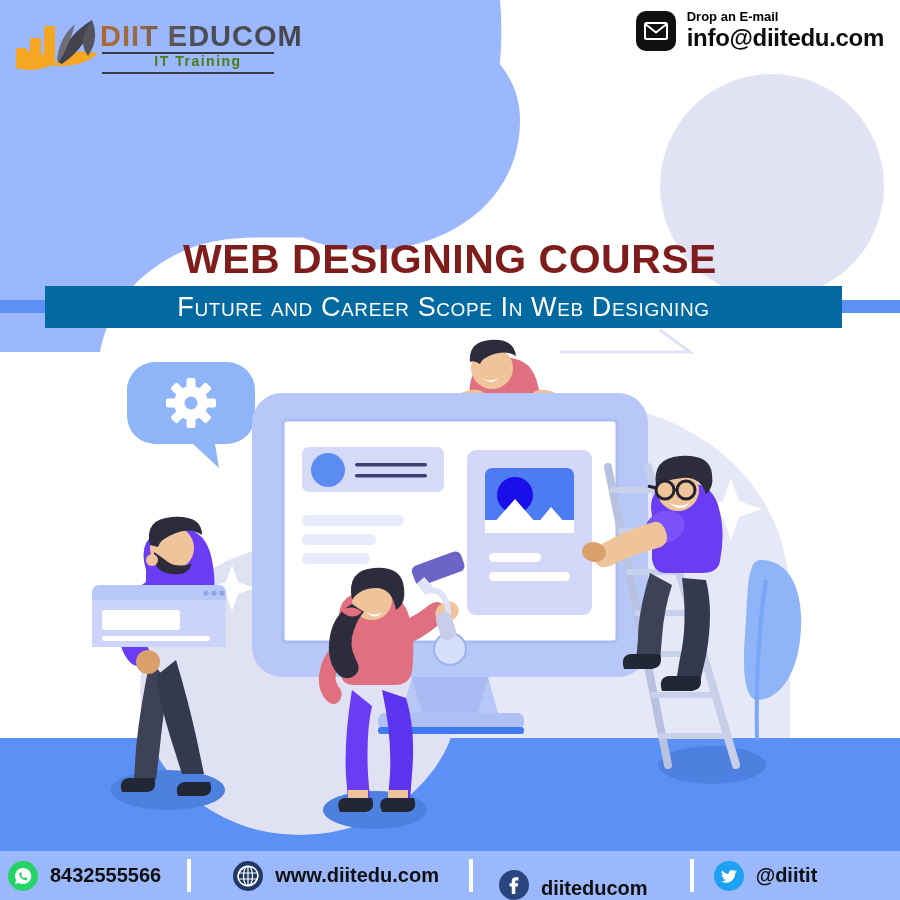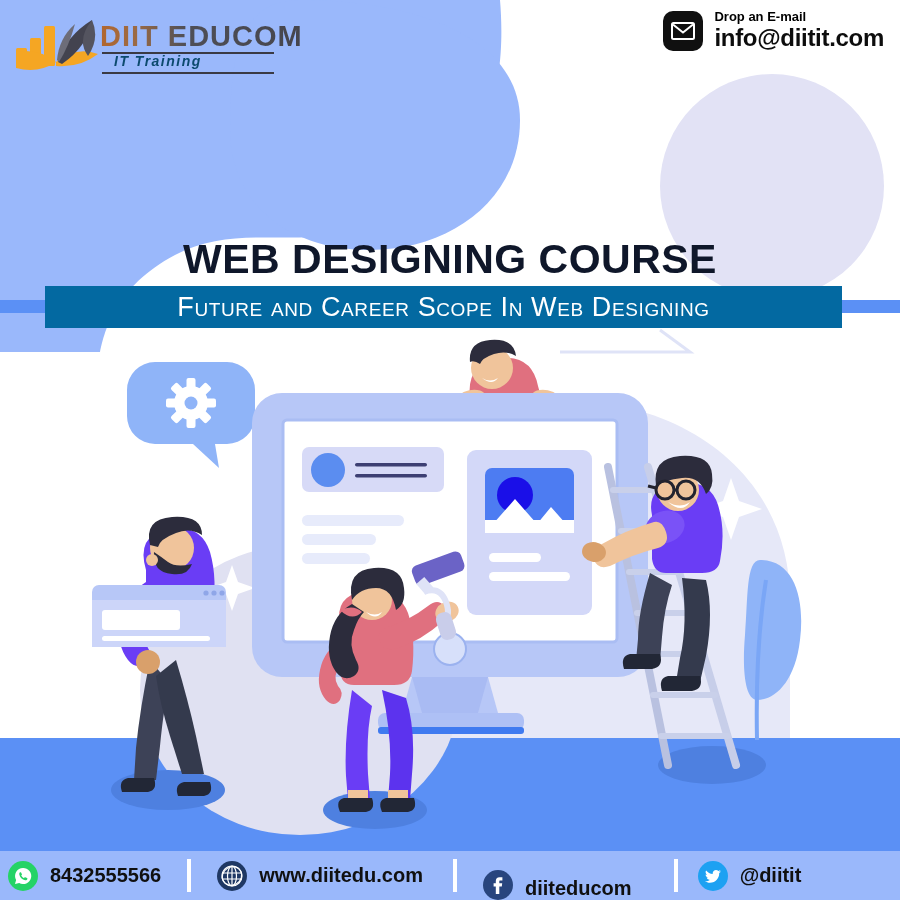--- a/index.html
+++ b/index.html
@@ -9,31 +9,31 @@
   
   #bg-layer{position:absolute;inset:0;}
   
   #header{position:absolute;left:0;top:0;width:900px;height:80px;z-index:40;}
   #logo{position:absolute;left:14px;top:8px;width:270px;height:64px;}
   #logo-text{position:absolute;left:86px;top:14px;}
   #logo-title{font-size:29px;font-weight:bold;letter-spacing:1px;line-height:1;
     background:linear-gradient(90deg,#b2672f 0%,#9a6a45 18%,#4f4f57 42%,#45454d 100%);
     -webkit-background-clip:text;background-clip:text;color:transparent;white-space:nowrap;}
   #logo-rule1{position:absolute;left:88px;top:44px;width:172px;height:2px;background:#3a3a44;}
-  #logo-sub{position:absolute;left:100px;top:45px;width:168px;text-align:left;
-    font-size:14px;font-weight:bold;letter-spacing:1.5px;color:#0c4a6e;line-height:1.25;font-style:italic;}
+  #logo-sub{position:absolute;left:100px;top:45px;width:168px;text-align:center;
+    font-size:14px;font-weight:bold;letter-spacing:1.5px;color:#4d7c0f;line-height:1.25;}
   #logo-rule2{position:absolute;left:88px;top:64px;width:172px;height:2px;background:#3a3a44;}
   #email-block{position:absolute;right:16px;top:10px;display:flex;align-items:center;gap:11px;}
   #email-icon{width:40px;height:40px;border-radius:10px;background:#101010;
     display:flex;align-items:center;justify-content:center;}
   #email-label{font-size:13px;font-weight:bold;color:#000000;line-height:1.15;}
   #email-addr{font-size:24px;font-weight:bold;color:#0d0d0d;line-height:1.1;letter-spacing:-0.3px;}
   
   #title-main{position:absolute;left:0;top:236px;width:900px;text-align:center;
-    font-size:41px;font-weight:bold;color:#0f172a;letter-spacing:0.5px;z-index:35;}
+    font-size:41px;font-weight:bold;color:#7f1d1d;letter-spacing:0.5px;z-index:35;}
   #subtitle-left-bar{position:absolute;left:0;top:300px;width:48px;height:13px;background:#5b90f5;z-index:33;}
   #subtitle-right-bar{position:absolute;left:838px;top:300px;width:62px;height:13px;background:#5b90f5;z-index:33;}
   #subtitle-band{position:absolute;left:45px;top:286px;width:797px;height:42px;background:#0369a1;z-index:34;
     display:flex;align-items:center;justify-content:center;}
   #subtitle-text{font-size:27px;font-weight:normal;color:#ffffff;letter-spacing:0.6px;font-variant:small-caps;white-space:nowrap;}
   
   #footer{position:absolute;left:0;top:851px;width:900px;height:49px;background:#9ab8fb;z-index:45;
     display:flex;align-items:center;}
   .footer-item{display:flex;align-items:center;gap:12px;height:49px;}
   .footer-text{font-size:20px;font-weight:bold;color:#101010;white-space:nowrap;}
@@ -259,21 +259,21 @@
 
     <div id="email-block">
       <div id="email-icon">
         <svg width="24" height="18" viewBox="0 0 24 18">
           <rect x="1" y="1" width="22" height="16" rx="1.5" fill="none" stroke="#ffffff" stroke-width="2"></rect>
           <path d="M2,2.5 L12,10.5 L22,2.5" fill="none" stroke="#ffffff" stroke-width="2"></path>
         </svg>
       </div>
       <div>
         <div id="email-label">Drop an E-mail</div>
-        <div id="email-addr">info@diitit.com</div>
+        <div id="email-addr">info@diitedu.com</div>
       </div>
     </div>
   </div>
 
   <div id="title-main">WEB DESIGNING COURSE</div>
   <div id="subtitle-left-bar"></div>
   <div id="subtitle-right-bar"></div>
   <div id="subtitle-band">
     <span id="subtitle-text">Future and Career Scope In Web Designing</span>
   </div>
@@ -288,21 +288,21 @@
                    c0.6,1.2 1.6,2.1 2.8,2.6 l0.5,-0.6 c0.2,-0.2 0.5,-0.3 0.8,-0.2 l1.7,0.7
                    c0.4,0.2 0.5,0.6 0.4,0.9 c-0.3,1 -1.3,1.5 -2.3,1.3 c-2.9,-0.5 -5.3,-2.9 -5.8,-5.8
                    c-0.2,-1 0.2,-1.9 0.9,-2.2 Z" fill="#25d366"></path>
         </svg>
       </span>
       <span class="footer-text">8432555566</span>
     </div>
 
     <div class="footer-div" style="margin-left:26px;"></div>
 
-    <div class="footer-item" style="padding-left:26px;text-align:right;">
+    <div class="footer-item" style="padding-left:42px;text-align:right;">
       <span class="fic" style="background:#1f3864;">
         <svg width="24" height="24" viewBox="0 0 24 24">
           <circle cx="12" cy="12" r="11" fill="#1f3864"></circle>
           <g fill="none" stroke="#ffffff" stroke-width="1.2">
             <circle cx="12" cy="12" r="10"></circle>
             <ellipse cx="12" cy="12" rx="4.5" ry="10"></ellipse>
             <ellipse cx="12" cy="12" rx="9" ry="10" transform="rotate(60 12 12)"></ellipse>
             <path d="M2.2,9 H21.8 M2.2,15 H21.8 M12,2 V22"></path>
           </g>
         </svg>

